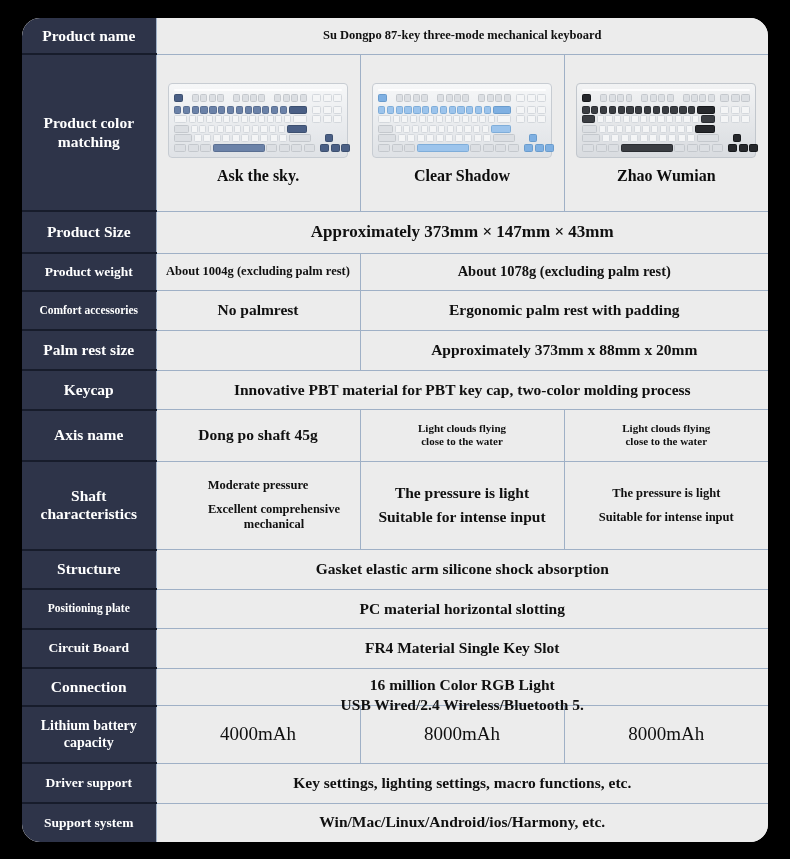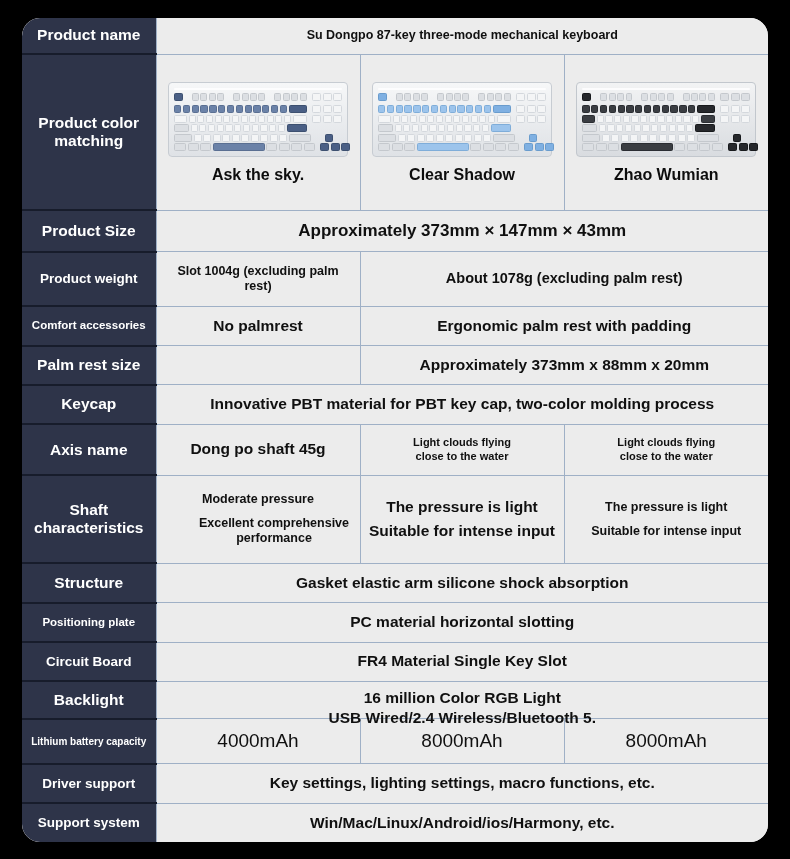--- a/index.html
+++ b/index.html
@@ -15,38 +15,38 @@
     width: 746px; height: 824px;
     background: #ececec;
     border-radius: 18px;
     overflow: hidden;
   }
   .spec-table {
     width: 100%; height: 100%;
     border-collapse: collapse;
     table-layout: fixed;
   }
-  .spec-table td { vertical-align: middle; }
+  .spec-table td { vertical-align: middle; font-family: Liberation Serif, serif; }
 
   
   .lbl {
     width: 134px;
     background: #2e3449;
     color: #ffffff;
     text-align: center;
     font-weight: bold;
     padding: 4px 5px;
     line-height: 1.18;
     border-bottom: 2px solid #171c2b;
     position: relative;
   }
   .lbl-s16 { font-size: 15.5px; }
   .lbl-s14 { font-size: 13.5px; }
   .lbl-s12 { font-size: 11.5px; }
-  .lbl-s10 { font-size: 10px; }
+  .lbl-s10 { font-size: 14px; }
 
   
   tr:first-child .lbl { border-top-left-radius: 18px; }
   tr:last-child  .lbl { border-bottom-left-radius: 18px; border-bottom: none; }
 
   
   .val {
     background: #ececec;
     color: #101010;
     text-align: center;
@@ -533,21 +533,21 @@
     </td>
   </tr>
 
   <tr>
     <td class="lbl lbl-s16">Product Size</td>
     <td class="val b18" colspan="3">Approximately 373mm × 147mm × 43mm</td>
   </tr>
 
   <tr>
     <td class="lbl lbl-s14">Product weight</td>
-    <td class="val b13">Slot 1004g (excluding palm rest)</td>
+    <td class="val b13">About 1004g (excluding palm rest)</td>
     <td class="val b15" colspan="2">About 1078g (excluding palm rest)</td>
   </tr>
 
   <tr>
     <td class="lbl lbl-s12">Comfort accessories</td>
     <td class="val b16">No palmrest</td>
     <td class="val b16" colspan="2">Ergonomic palm rest with padding</td>
   </tr>
 
   <tr>
@@ -571,21 +571,21 @@
     <td class="val line-tight">
       <div class="b11">Light clouds flying</div>
       <div class="b11">close to the water</div>
     </td>
   </tr>
 
   <tr>
     <td class="lbl lbl-s16">Shaft characteristics</td>
     <td class="val">
       <div class="b13" style="margin-bottom:9px">Moderate pressure</div>
-      <div class="b13 line-tight">Excellent comprehensive performance</div>
+      <div class="b13 line-tight">Excellent comprehensive mechanical</div>
     </td>
     <td class="val">
       <div class="b16" style="margin-bottom:6px">The pressure is light</div>
       <div class="b16">Suitable for intense input</div>
     </td>
     <td class="val">
       <div class="b13" style="margin-bottom:9px">The pressure is light</div>
       <div class="b13">Suitable for intense input</div>
     </td>
   </tr>
@@ -599,21 +599,21 @@
     <td class="lbl lbl-s12">Positioning plate</td>
     <td class="val b16" colspan="3">PC material horizontal slotting</td>
   </tr>
 
   <tr>
     <td class="lbl lbl-s14">Circuit Board</td>
     <td class="val b16" colspan="3">FR4 Material Single Key Slot</td>
   </tr>
 
   <tr>
-    <td class="lbl lbl-s16">Backlight</td>
+    <td class="lbl lbl-s16">Connection</td>
     <td class="val overflow-cell" colspan="3">
       <div class="overflow-text">
         <span>16 million Color RGB Light</span><br>
         <span>USB Wired/2.4 Wireless/Bluetooth 5.</span>
       </div>
     </td>
   </tr>
 
 
   <tr>

